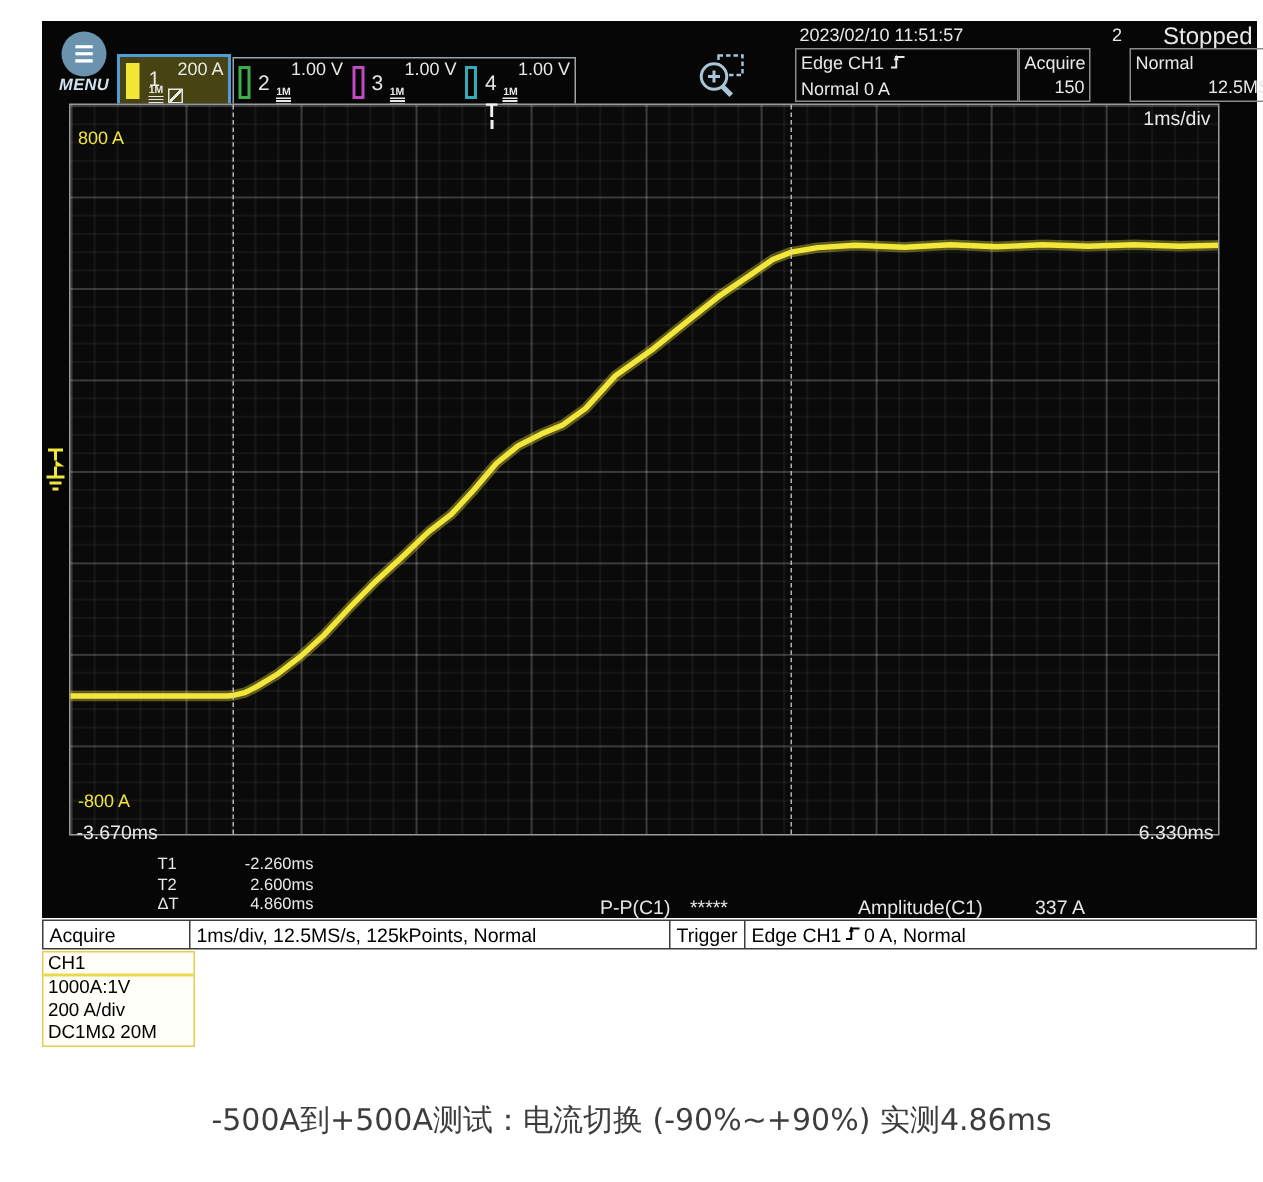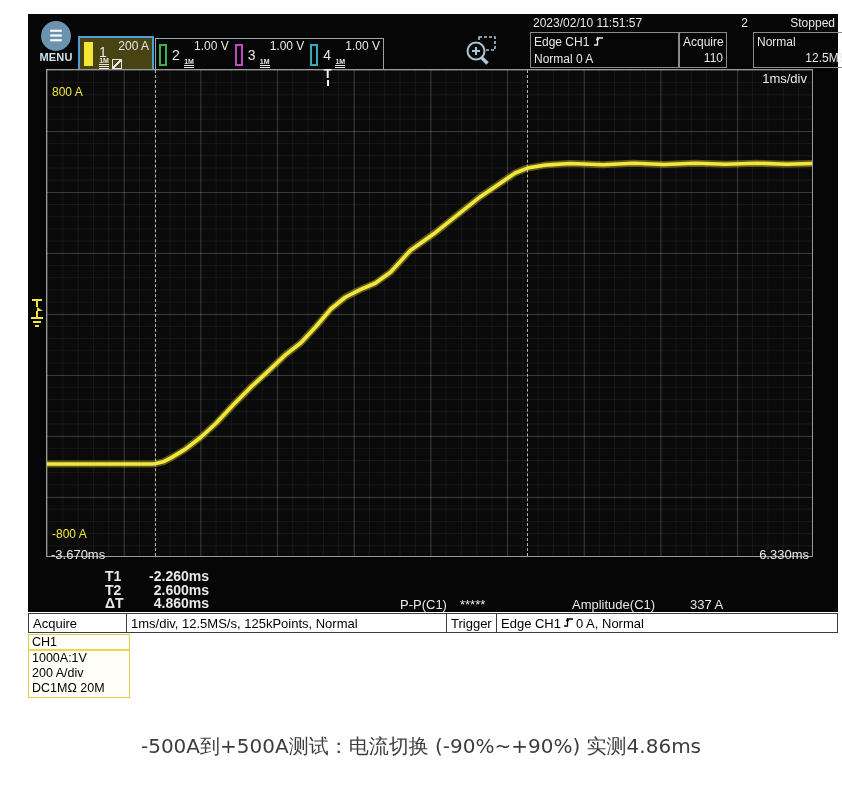--- a/index.html
+++ b/index.html
@@ -8,21 +8,21 @@
     font-family: "Liberation Sans", sans-serif; overflow: hidden;
   }
   .scope { position: absolute; left: 28px; top: 14px; width: 810px; height: 598px;
     background: #060606; color: #e8e8e8; }
 
   
   .menu-btn { position: absolute; left: 5px; top: 7px; width: 46px; text-align: center; cursor: pointer; }
   .menu-circle { width: 30px; height: 30px; border-radius: 50%; background: #6b93ad;
     margin: 0 auto; display: flex; align-items: center; justify-content: center;
     color: #fff; font-size: 15px; font-weight: bold; }
-  .menu-label { color: #cfe2ee; font-size: 11px; font-weight: bold; margin-top: 0px; letter-spacing: 0.2px; }
+  .menu-label { color: #cfe2ee; font-size: 11px; font-weight: bold; margin-top: 0px; letter-spacing: 0.2px; font-style: italic; }
 
   .ch1-cell { position: absolute; left: 50px; top: 22px; width: 76px; height: 36px;
     background: #474312; border: 2px solid #4e9cd8; }
   .ch1-cell .bar { position: absolute; left: 4px; top: 4px; width: 9px; height: 24px; }
   .ch1-cell .num { position: absolute; left: 19px; top: 6px; font-size: 14px; }
   .ch1-cell .val { position: absolute; right: 3px; top: 1px; font-size: 12px; }
   .ch1-cell .icons { position: absolute; left: 19px; bottom: 1px; display: flex; gap: 3px; align-items: flex-end; }
 
   .ch-group { position: absolute; left: 127px; top: 24px; width: 229px; height: 34px;
     border: 1px solid #9aa4a8; display: flex; }
@@ -38,21 +38,21 @@
   .imp-bars { display: block; width: 10px; height: 5px; margin: 0 auto;
     background: linear-gradient(to bottom, currentColor 0 1px, transparent 1px 2px,
       currentColor 2px 3px, transparent 3px 4px, currentColor 4px 5px); }
   .probe-icon { display: inline-block; width: 10px; height: 10px; border: 1px solid #e8e8e8;
     background: linear-gradient(135deg, transparent 42%, #e8e8e8 42% 58%, transparent 58%); }
 
   .zoom-btn { position: absolute; left: 433px; top: 20px; width: 38px; height: 36px; cursor: pointer; }
 
   .hdr-datetime { position: absolute; left: 505px; top: 2px; font-size: 12px; }
   .hdr-seq { position: absolute; left: 680px; top: 2px; width: 40px; text-align: right; font-size: 12px; }
-  .hdr-state { position: absolute; right: 3px; top: 2px; font-size: 12px; }
+  .hdr-state { position: absolute; right: 3px; top: 2px; font-size: 16px; }
   .hdr-box { position: absolute; top: 18px; height: 36px; border: 1px solid #8a8a8a;
     font-size: 12px; line-height: 16px; padding: 1px 3px; }
   .box-trig { left: 502px; width: 149px; }
   .box-hist { left: 651px; width: 48px; }
   .box-acq  { left: 699px; width: 107px; margin-left: 26px; }
   .tr-right { text-align: right; }
   .edge-icon { display: inline-block; vertical-align: -1px; }
 
   
   .grat { position: absolute; left: 18px; top: 55px; width: 767px; height: 488px;
@@ -70,21 +70,21 @@
   .lab-rtime { position: absolute; right: 3px; bottom: -6px; color: #e8e8e8; font-size: 13px; }
   .lab-tdiv { position: absolute; right: 5px; top: 1px; color: #e8e8e8; font-size: 13px; }
   .vcursor { position: absolute; top: 0; bottom: 0; width: 0; border-left: 1px dashed #cfcfcf; opacity: .85; cursor: ew-resize; }
   .trig-pos { position: absolute; top: -2px; transform: translateX(-50%); color: #f2f2f2;
     font-size: 13px; font-weight: bold; line-height: 12px; }
   .trig-pos::after { content: ""; display: block; width: 2px; height: 6px; background: #f2f2f2; margin: 0 auto; }
 
   .left-marker { position: absolute; left: 2px; top: 282px; }
 
   
-  .cursor-readout { position: absolute; left: 77px; top: 556px; font-size: 14px; line-height: 13.5px; font-weight: bold; }
+  .cursor-readout { position: absolute; left: 77px; top: 556px; font-size: 11px; line-height: 13.5px; }
   .cursor-readout .lbl { display: inline-block; width: 24px; }
   .cursor-readout .v { display: inline-block; width: 80px; text-align: right; }
   .meas-line { position: absolute; top: 583px; left: 0; right: 0; font-size: 13px; height: 15px; }
   .meas-line span { position: absolute; }
   .pp-l { left: 372px; } .pp-v { left: 432px; }
   .amp-l { left: 544px; } .amp-v { left: 662px; }
 
   
   .statusbar { position: absolute; left: 28px; top: 613px; width: 810px; height: 20px;
     background: #fff; border: 1px solid #3c3c3c; display: flex; font-size: 13px; color: #000;
@@ -170,21 +170,21 @@
         <svg width="11" height="12" viewBox="0 0 11 12">
           <path d="M1 10 H4.5 V3 H10" fill="none" stroke="#e8e8e8" stroke-width="1.3"></path>
           <path d="M4.5 1.5 L2.8 5.2 H6.2 Z" fill="#e8e8e8"></path>
         </svg>
       </span>
     </div>
     <div>Normal 0 A</div>
   </div>
   <div class="hdr-box box-hist">
     <div>Acquire</div>
-    <div class="tr-right">110</div>
+    <div class="tr-right">150</div>
   </div>
   <div class="hdr-box box-acq">
     <div>Normal</div>
     <div class="tr-right">12.5MS/s</div>
   </div>
 
   <div class="grat">
     <svg viewBox="0 0 766 487" preserveAspectRatio="none">
       <polyline points="0.0,394.8 104.9,394.8 108.0,394.5 116.4,392.6 124.1,388.7 138.6,379.9 154.0,368.0 169.3,354.0 186.1,336.0 203.8,318.1 222.1,301.3 239.0,285.2 254.3,273.3 268.9,257.5 284.2,239.5 298.7,227.7 314.1,219.8 328.6,213.7 343.9,202.7 363.8,180.8 389.1,162.8 413.6,143.1 433.6,127.2 454.2,113.2 468.8,103.2 481.0,98.3 498.7,95.3 523.9,93.7 556.9,95.0 587.5,93.4 618.2,94.7 648.8,93.4 679.4,94.4 710.1,93.4 740.7,94.4 766.0,93.7" fill="none" stroke="#f7ef3c" stroke-opacity="0.35" stroke-width="7" stroke-linejoin="round" stroke-linecap="round"></polyline>
       <polyline points="0.0,394.8 104.9,394.8 108.0,394.5 116.4,392.6 124.1,388.7 138.6,379.9 154.0,368.0 169.3,354.0 186.1,336.0 203.8,318.1 222.1,301.3 239.0,285.2 254.3,273.3 268.9,257.5 284.2,239.5 298.7,227.7 314.1,219.8 328.6,213.7 343.9,202.7 363.8,180.8 389.1,162.8 413.6,143.1 433.6,127.2 454.2,113.2 468.8,103.2 481.0,98.3 498.7,95.3 523.9,93.7 556.9,95.0 587.5,93.4 618.2,94.7 648.8,93.4 679.4,94.4 710.1,93.4 740.7,94.4 766.0,93.7" fill="none" stroke="#f3e73b" stroke-width="3.6" stroke-linejoin="round" stroke-linecap="round"></polyline>

